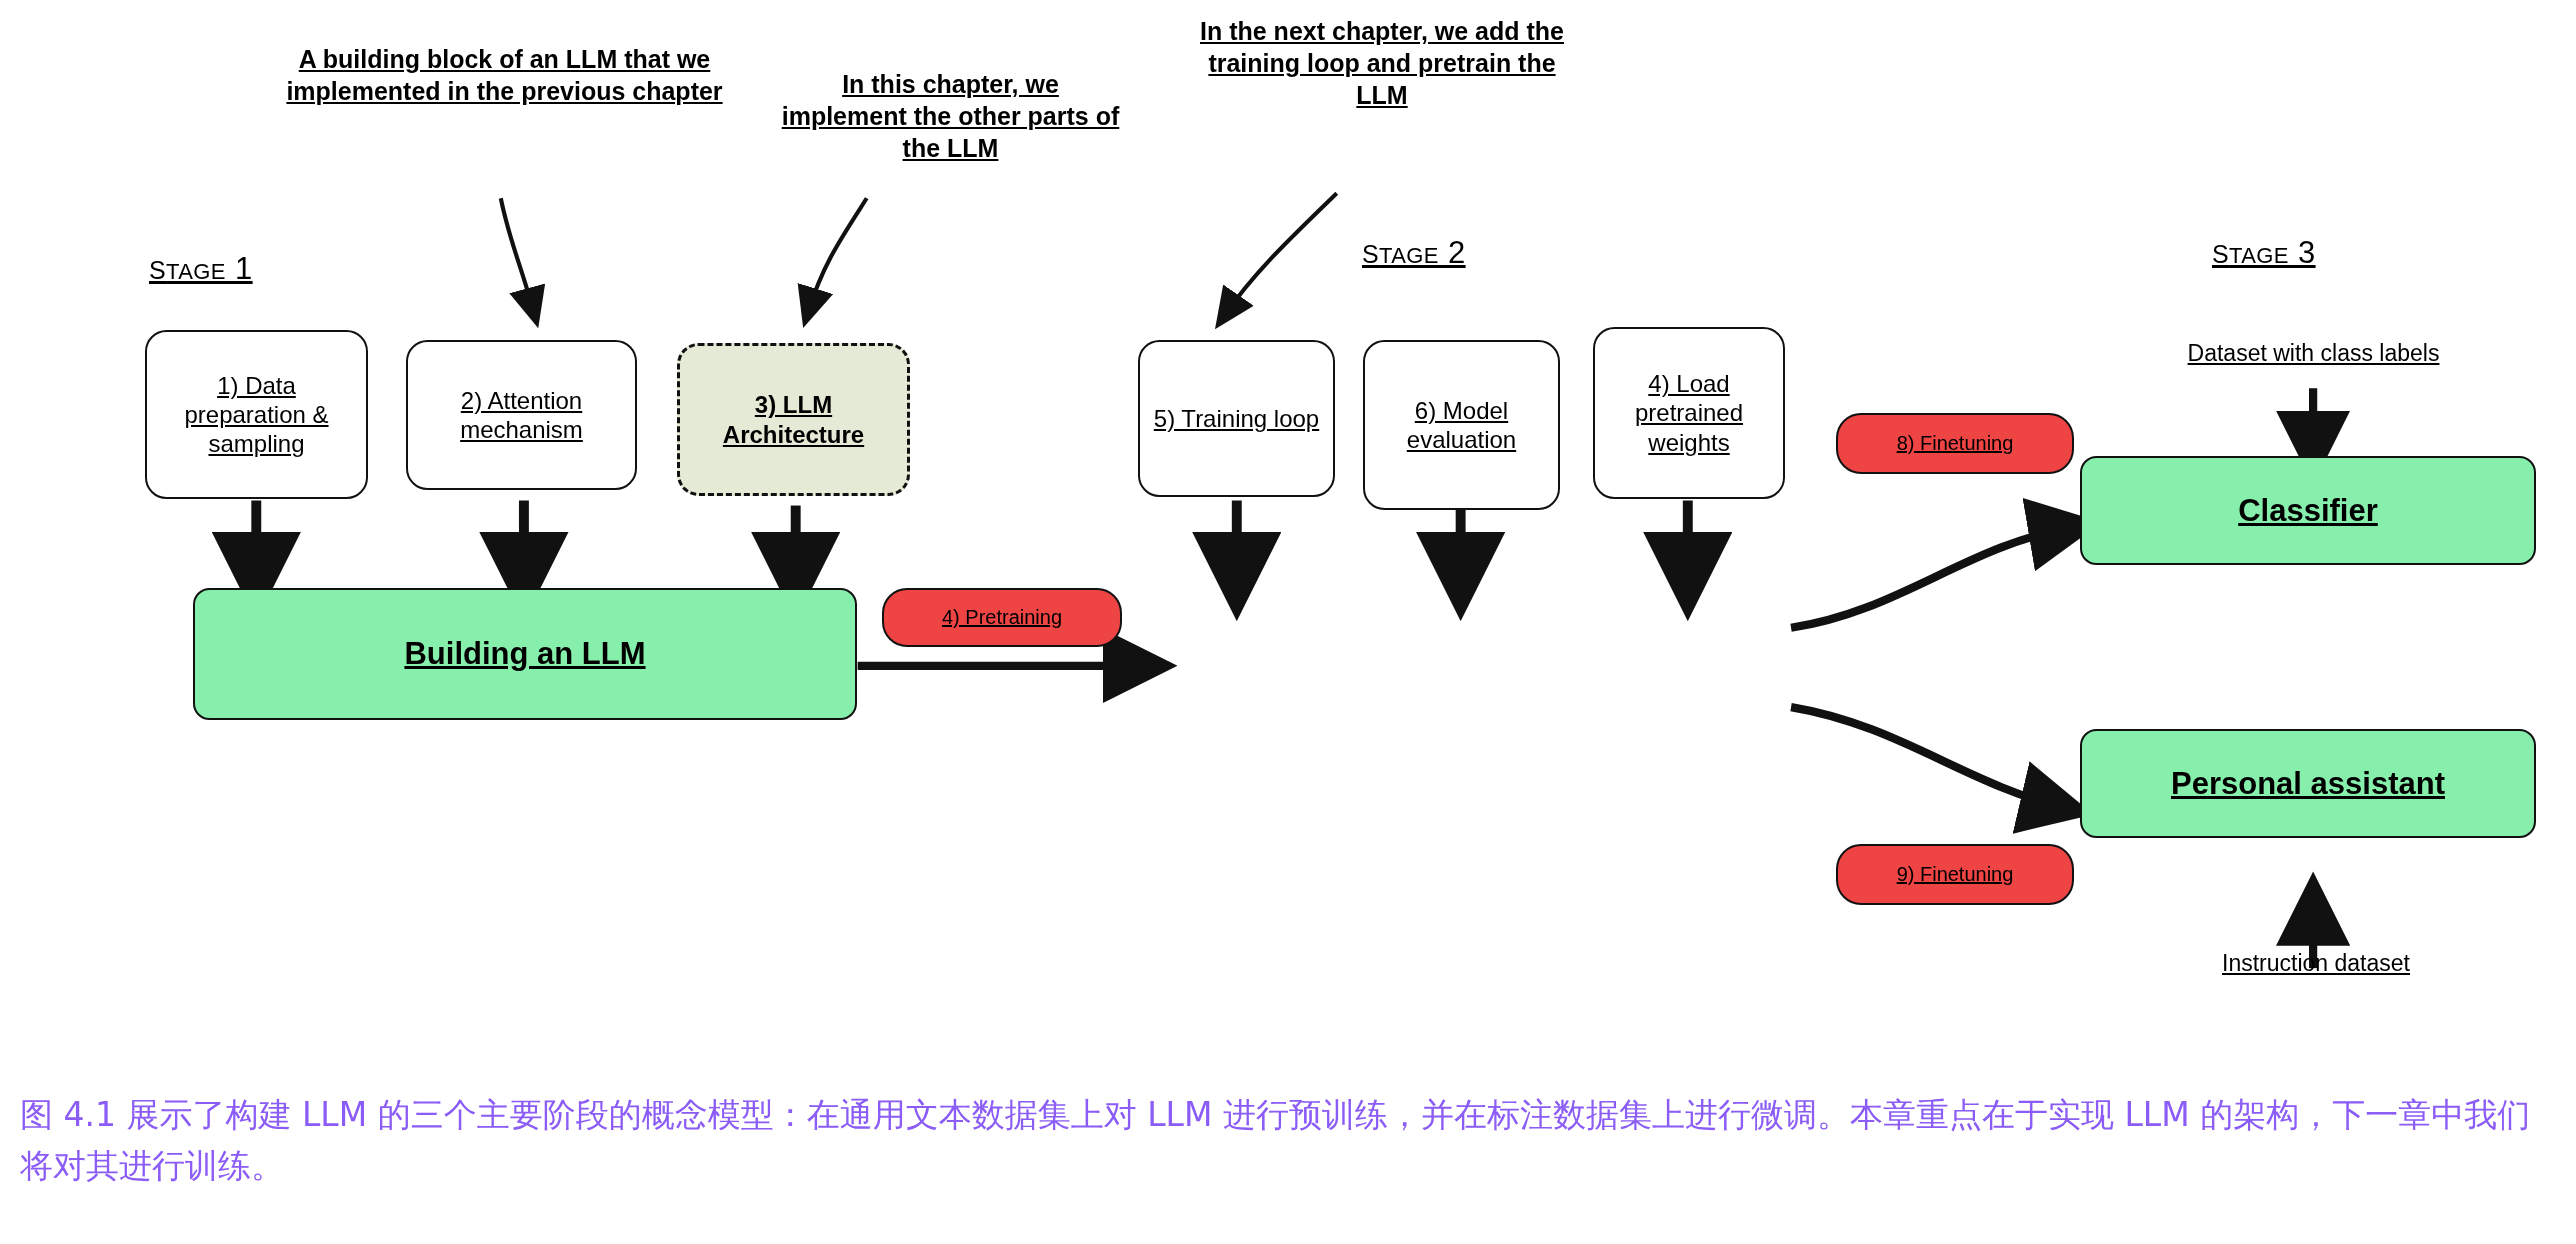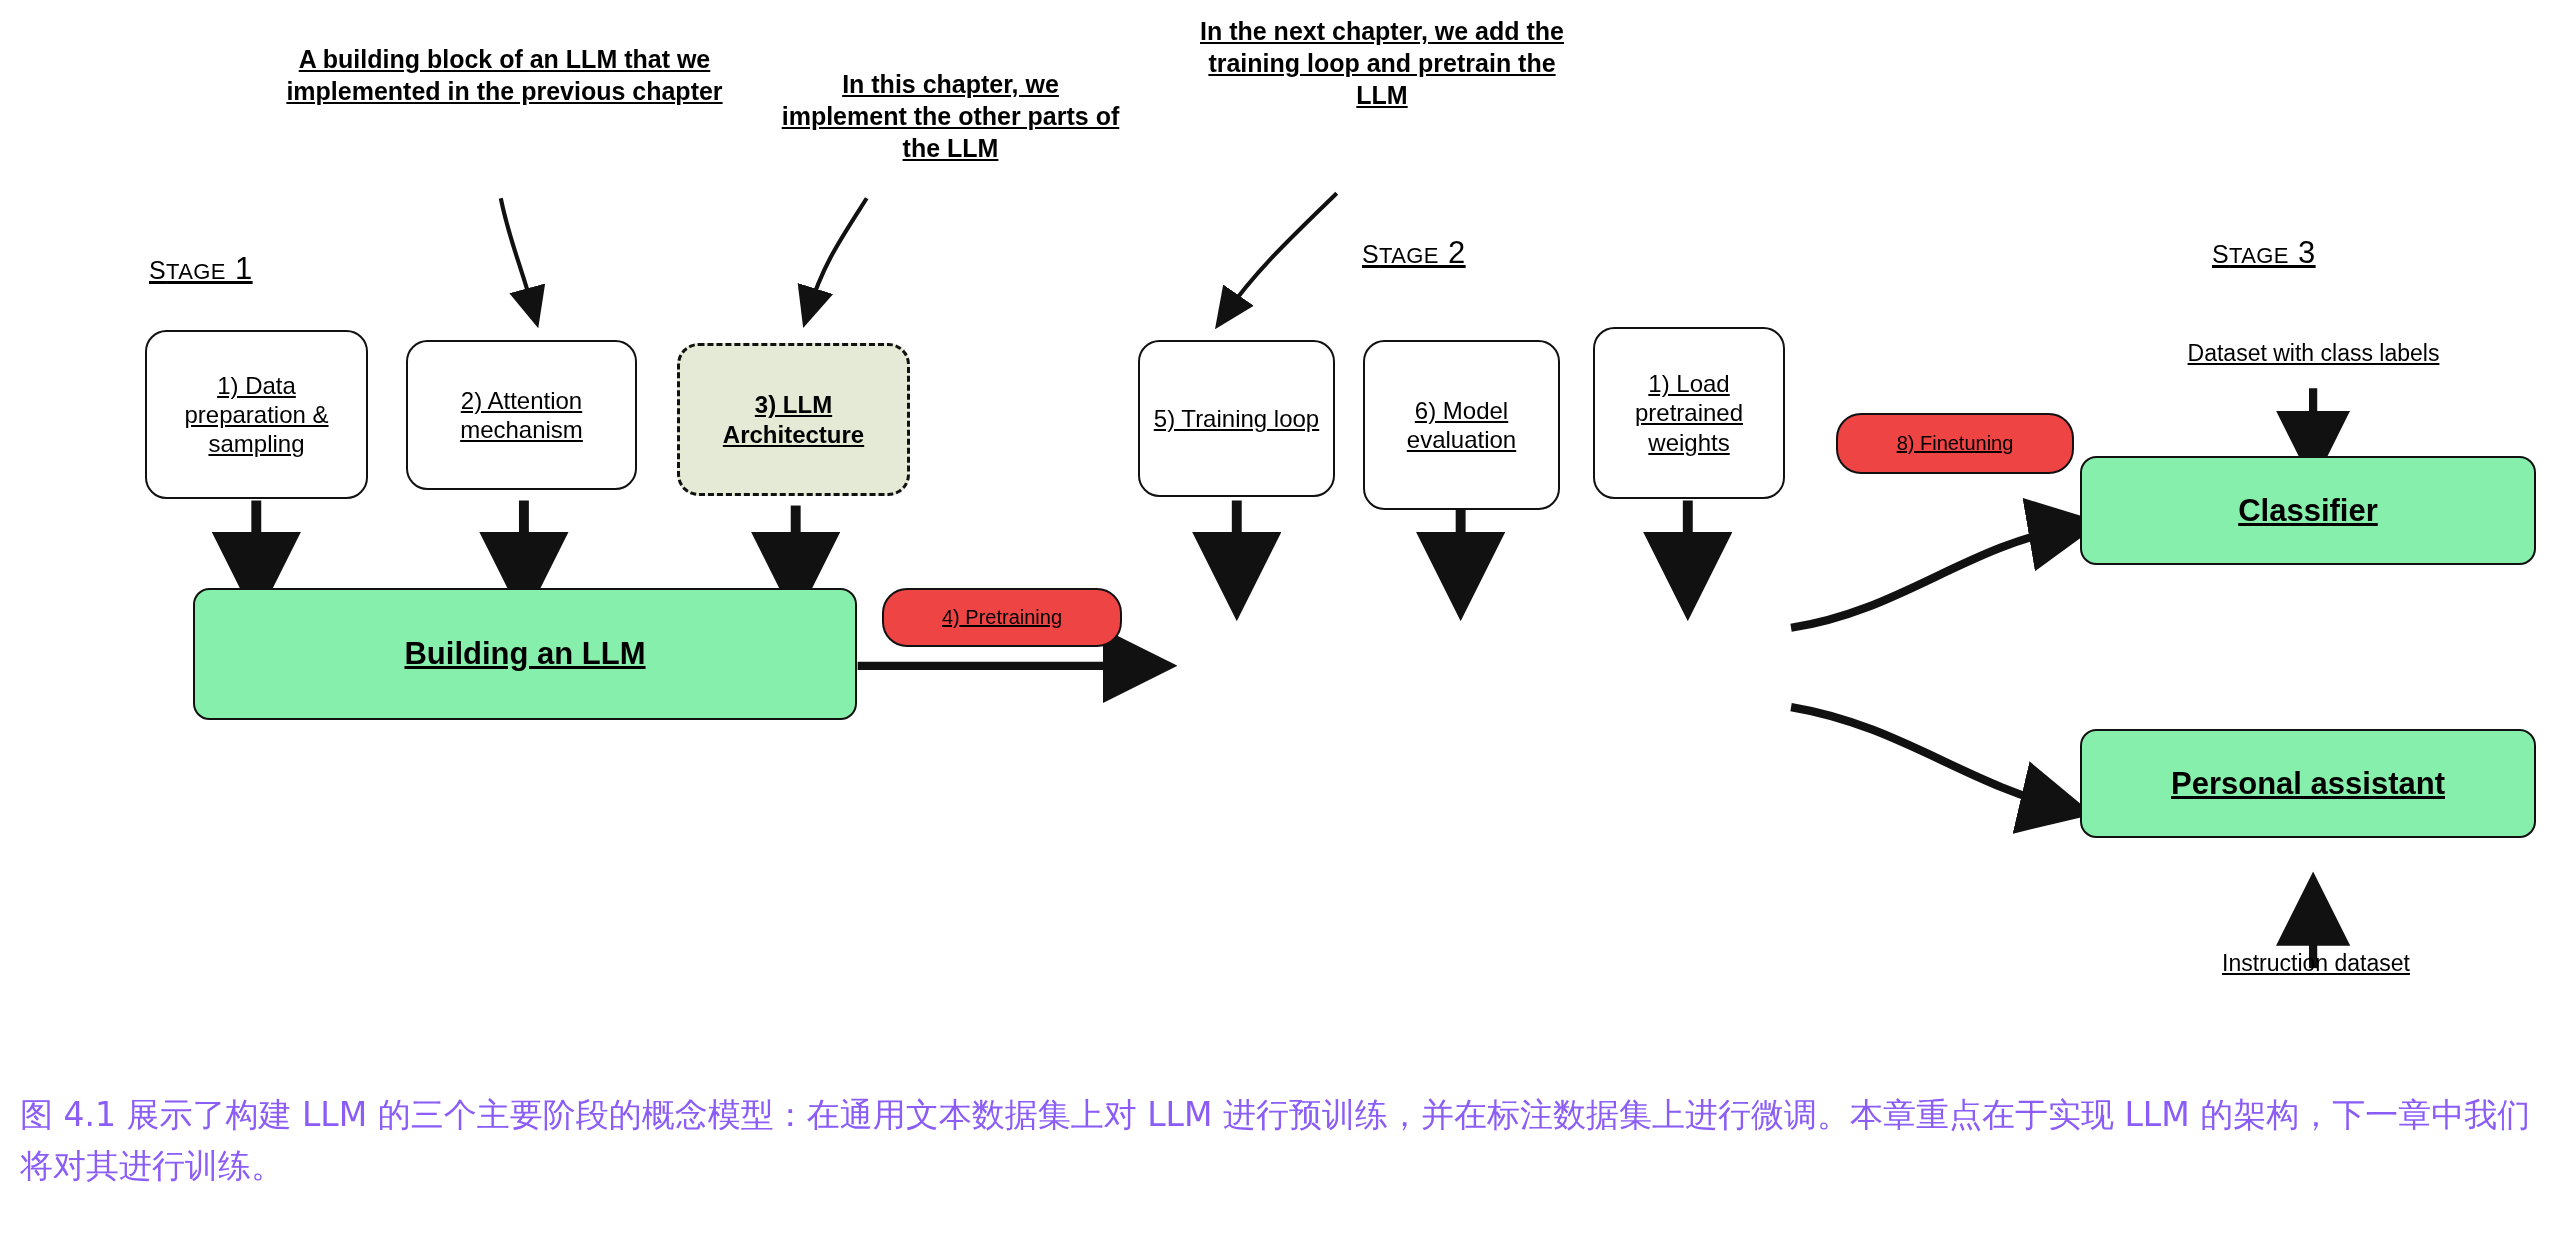--- a/index.html
+++ b/index.html
@@ -167,26 +167,27 @@
   <div class="abs step-box" style="left:145px; top:330px; width:223px; height:169px;">1) Data preparation &amp; sampling</div>
 
   <div class="abs step-box" style="left:406px; top:340px; width:231px; height:150px;">2) Attention mechanism</div>
 
   <div class="abs step-box dashed" style="left:677px; top:343px; width:233px; height:153px;">3) LLM Architecture</div>
 
   <div class="abs step-box" style="left:1138px; top:340px; width:197px; height:157px;">5) Training loop</div>
 
   <div class="abs step-box" style="left:1363px; top:340px; width:197px; height:170px;">6) Model evaluation</div>
 
-  <div class="abs step-box" style="left:1593px; top:327px; width:192px; height:172px;">1) Load pretrained weights</div>
+  <div class="abs step-box" style="left:1593px; top:327px; width:192px; height:172px;">4) Load pretrained weights</div>
 
   <div class="abs pill" style="left:882px; top:588px; width:240px; height:59px;">4) Pretraining</div>
 
   <div class="abs pill" style="left:1836px; top:413px; width:238px; height:61px;">8) Finetuning</div>
 
+  <div class="abs pill" style="left:1836px; top:844px; width:238px; height:61px;">9) Finetuning</div>
 
   <div class="abs block" style="left:193px; top:588px; width:664px; height:132px;">Building an LLM</div>
 
 
   <div class="abs block" style="left:2080px; top:456px; width:456px; height:109px;">Classifier</div>
 
   <div class="abs block" style="left:2080px; top:729px; width:456px; height:109px;">Personal assistant</div>
 
   <div class="abs plain" style="left:2115px; top:340px; width:397px;">Dataset with class labels</div>
 

